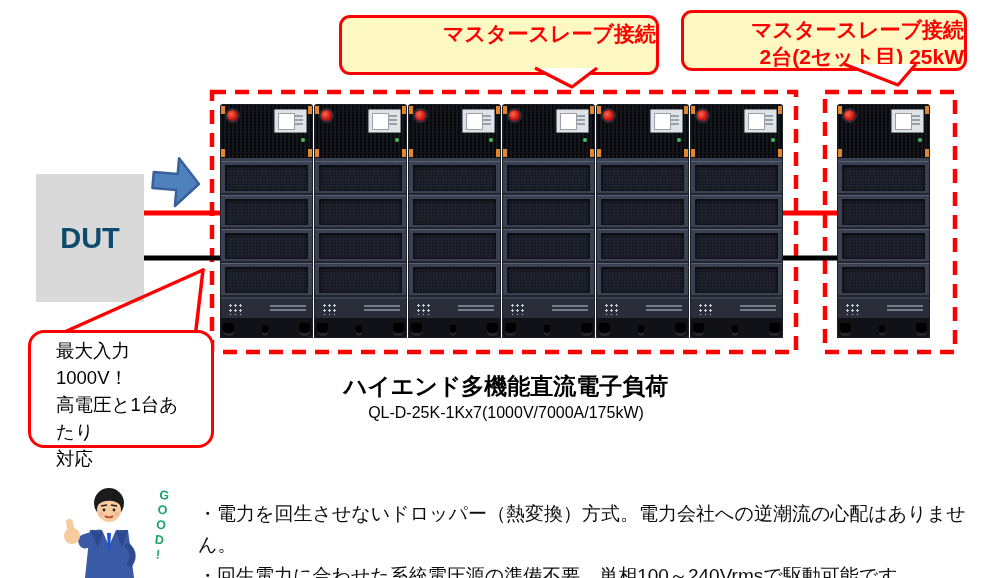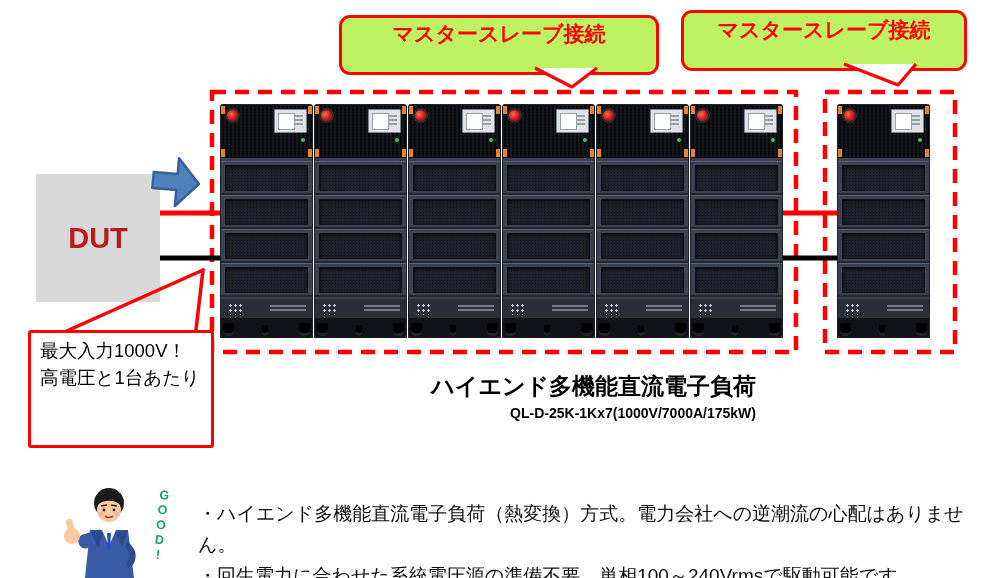--- a/index.html
+++ b/index.html
@@ -22,51 +22,51 @@
     overflow: hidden;
   }
   
   #line-layer {
     position: absolute; left: 0; top: 0; width: 1000px; height: 578px;
     z-index: 1; pointer-events: none;
   }
   
   .callout {
     position: absolute;
-    background: #bef264;
+    background: #fef9c3;
     border: 3.5px solid var(--accent);
     border-radius: 11px;
     color: var(--accent);
     font-weight: 700;
-    text-align: center;
+    text-align: right;
     z-index: 4;
   }
   .callout .cl-line { display: block; }
   #callout-set1 { left: 339px; top: 15px; width: 320px; height: 60px; font-size: 21px; line-height: 27px; padding-top: 2px; }
   #callout-set2 { left: 681px; top: 10px; width: 286px; height: 61px; font-size: 21px; line-height: 27px; padding-top: 3px; }
   .tail-svg { position: absolute; overflow: visible; }
   #callout-set1 .tail-svg { left: 175px; top: 49px; width: 100px; height: 26px; }
   #callout-set2 .tail-svg { left: 150px; top: 50px; width: 100px; height: 26px; }
   
   #callout-input {
     position: absolute; left: 28px; top: 330px; width: 186px; height: 118px;
-    background: #fff; border: 3.5px solid var(--accent); border-radius: 3px;
+    background: #fff; border: 3.5px solid var(--accent); border-radius: 16px;
     color: #000; font-size: 18.5px; line-height: 27px; font-weight: 400;
-    padding: 4px 9px; z-index: 4;
+    padding: 4px 25px; z-index: 4;
   }
   #pointer-svg {
     position: absolute; left: 40px; top: 262px; width: 180px; height: 80px;
     z-index: 3; pointer-events: none; overflow: visible;
   }
   
   #dut-box {
-    position: absolute; left: 36px; top: 174px; width: 124px; height: 128px;
+    position: absolute; left: 36px; top: 174px; width: 108px; height: 128px;
     background: var(--dut-gray);
     display: flex; flex-direction: column; align-items: center; justify-content: center;
-    font-size: 29px; font-weight: 700; color: #b91c1c; line-height: 44px;
+    font-size: 29px; font-weight: 700; color: #0c4a6e; line-height: 44px;
     z-index: 3;
   }
   
   #flow-arrow { position: absolute; left: 151px; top: 149px; width: 50px; height: 66px; z-index: 3; }
   
   .rack-group { position: absolute; top: 105px; display: flex; gap: 3px; z-index: 2; }
   #rack-group-1 { left: 221px; }
   #rack-group-2 { left: 838px; }
   .rack {
     position: relative; width: 91px; height: 232px;
@@ -125,23 +125,23 @@
     background: repeating-linear-gradient(180deg, #828896 0 2px, transparent 2px 4px);
     opacity: .85;
   }
   .wheels { position: relative; height: 19px; background: #111218; border-radius: 0 0 2px 2px; }
   .caster {
     position: absolute; bottom: 1px; width: 11px; height: 13px;
     background: #000; border-radius: 2px 2px 4px 4px; box-shadow: inset 0 -3px 0 #24262e;
   }
   .caster.c1 { left: 2px; } .caster.c2 { left: 41px; width: 6px; height: 11px; } .caster.c3 { right: 2px; }
   
-  #caption { position: absolute; left: 256px; top: 372px; width: 500px; text-align: right; color: #000; z-index: 2; }
+  #caption { position: absolute; left: 256px; top: 372px; width: 500px; text-align: center; color: #000; z-index: 2; }
   #caption-line1 { font-size: 23px; font-weight: 700; line-height: 28px; }
-  #caption-line2 { font-size: 14px; font-weight: 700; line-height: 26px; }
+  #caption-line2 { font-size: 16px; font-weight: 400; line-height: 26px; }
   
   #mascot { position: absolute; left: 58px; top: 486px; width: 128px; height: 92px; z-index: 2; }
   #mascot .man-svg { position: absolute; left: 0; top: 0; }
   #good-label {
     position: absolute; left: 96px; top: 2px;
     writing-mode: vertical-rl; text-orientation: upright;
     color: var(--mascot-green); font-weight: 700; font-size: 12.5px; letter-spacing: 1px;
     transform: rotate(6deg);
   }
   #notes { position: absolute; left: 198px; top: 498px; width: 800px; color: #0d0d0d; font-size: 19px; line-height: 31px; z-index: 2; }
@@ -162,20 +162,21 @@
 
   <div id="callout-set1" class="callout">
     <span class="cl-line">マスタースレーブ接続</span>
     <svg class="tail-svg">
       <path d="M18 1 L55 20 L80 1" fill="#ffffff" style="stroke:var(--accent)" stroke-width="3.2" stroke-linejoin="round"></path>
     </svg>
   </div>
 
   <div id="callout-set2" class="callout">
     <span class="cl-line">マスタースレーブ接続</span>
+    <span class="cl-line">2台(2セット目) 25kW</span>
     <svg class="tail-svg">
       <path d="M10 1 L64 22 L82 1" fill="#ffffff" style="stroke:var(--accent)" stroke-width="3.2" stroke-linejoin="round"></path>
     </svg>
   </div>
 
   <div id="dut-box">
     <span>DUT</span>
   </div>
 
   <svg id="flow-arrow" viewBox="0 0 50 66">
@@ -356,20 +357,21 @@
     </div>
 
   <svg id="pointer-svg">
     <path d="M20 72 L163 8" fill="none" style="stroke:var(--accent)" stroke-width="3.5" stroke-linecap="round"></path>
     <path d="M163 8 L155 76" fill="none" style="stroke:var(--accent)" stroke-width="3.5" stroke-linecap="round"></path>
   </svg>
 
   <div id="callout-input">
     <div>最大入力1000V！</div>
     <div>高電圧と1台あたり</div>
+    <div>対応</div>
   </div>
 
   <div id="caption">
     <div id="caption-line1">ハイエンド多機能直流電子負荷</div>
     <div id="caption-line2">QL-D-25K-1Kx7(1000V/7000A/175kW)</div>
   </div>
 
   <div id="mascot">
     <svg class="man-svg" width="95" height="92" viewBox="0 0 95 92">
       <rect x="20" y="46" width="28" height="14" rx="6" fill="#3b5aa5" transform="rotate(-18 34 53)"></rect>
@@ -389,17 +391,17 @@
       <path d="M53 19 L59 20" stroke="#222" stroke-width="1.4" fill="none"></path>
       <path d="M47 30 Q51 33 55 30" stroke="#c2372c" stroke-width="1.6" fill="none"></path>
       <circle cx="43" cy="28" r="2" fill="#f7a9a0" opacity="0.8"></circle>
       <circle cx="59" cy="28" r="2" fill="#f7a9a0" opacity="0.8"></circle>
       <path d="M70 60 Q78 68 72 78" stroke="#2e4a8f" stroke-width="6" fill="none" stroke-linecap="round"></path>
     </svg>
     <span id="good-label">GOOD!</span>
   </div>
 
   <div id="notes">
-    <div>・ハイエンド多機能直流電子負荷（熱変換）方式。電力会社への逆潮流の心配はありません。</div>
+    <div>・電力を回生させないドロッパー（熱変換）方式。電力会社への逆潮流の心配はありません。</div>
     <div>・回生電力に合わせた系統電圧源の準備不要。単相100～240Vrmsで駆動可能です。</div>
   </div>
 
 </div>
 
 </body></html>

